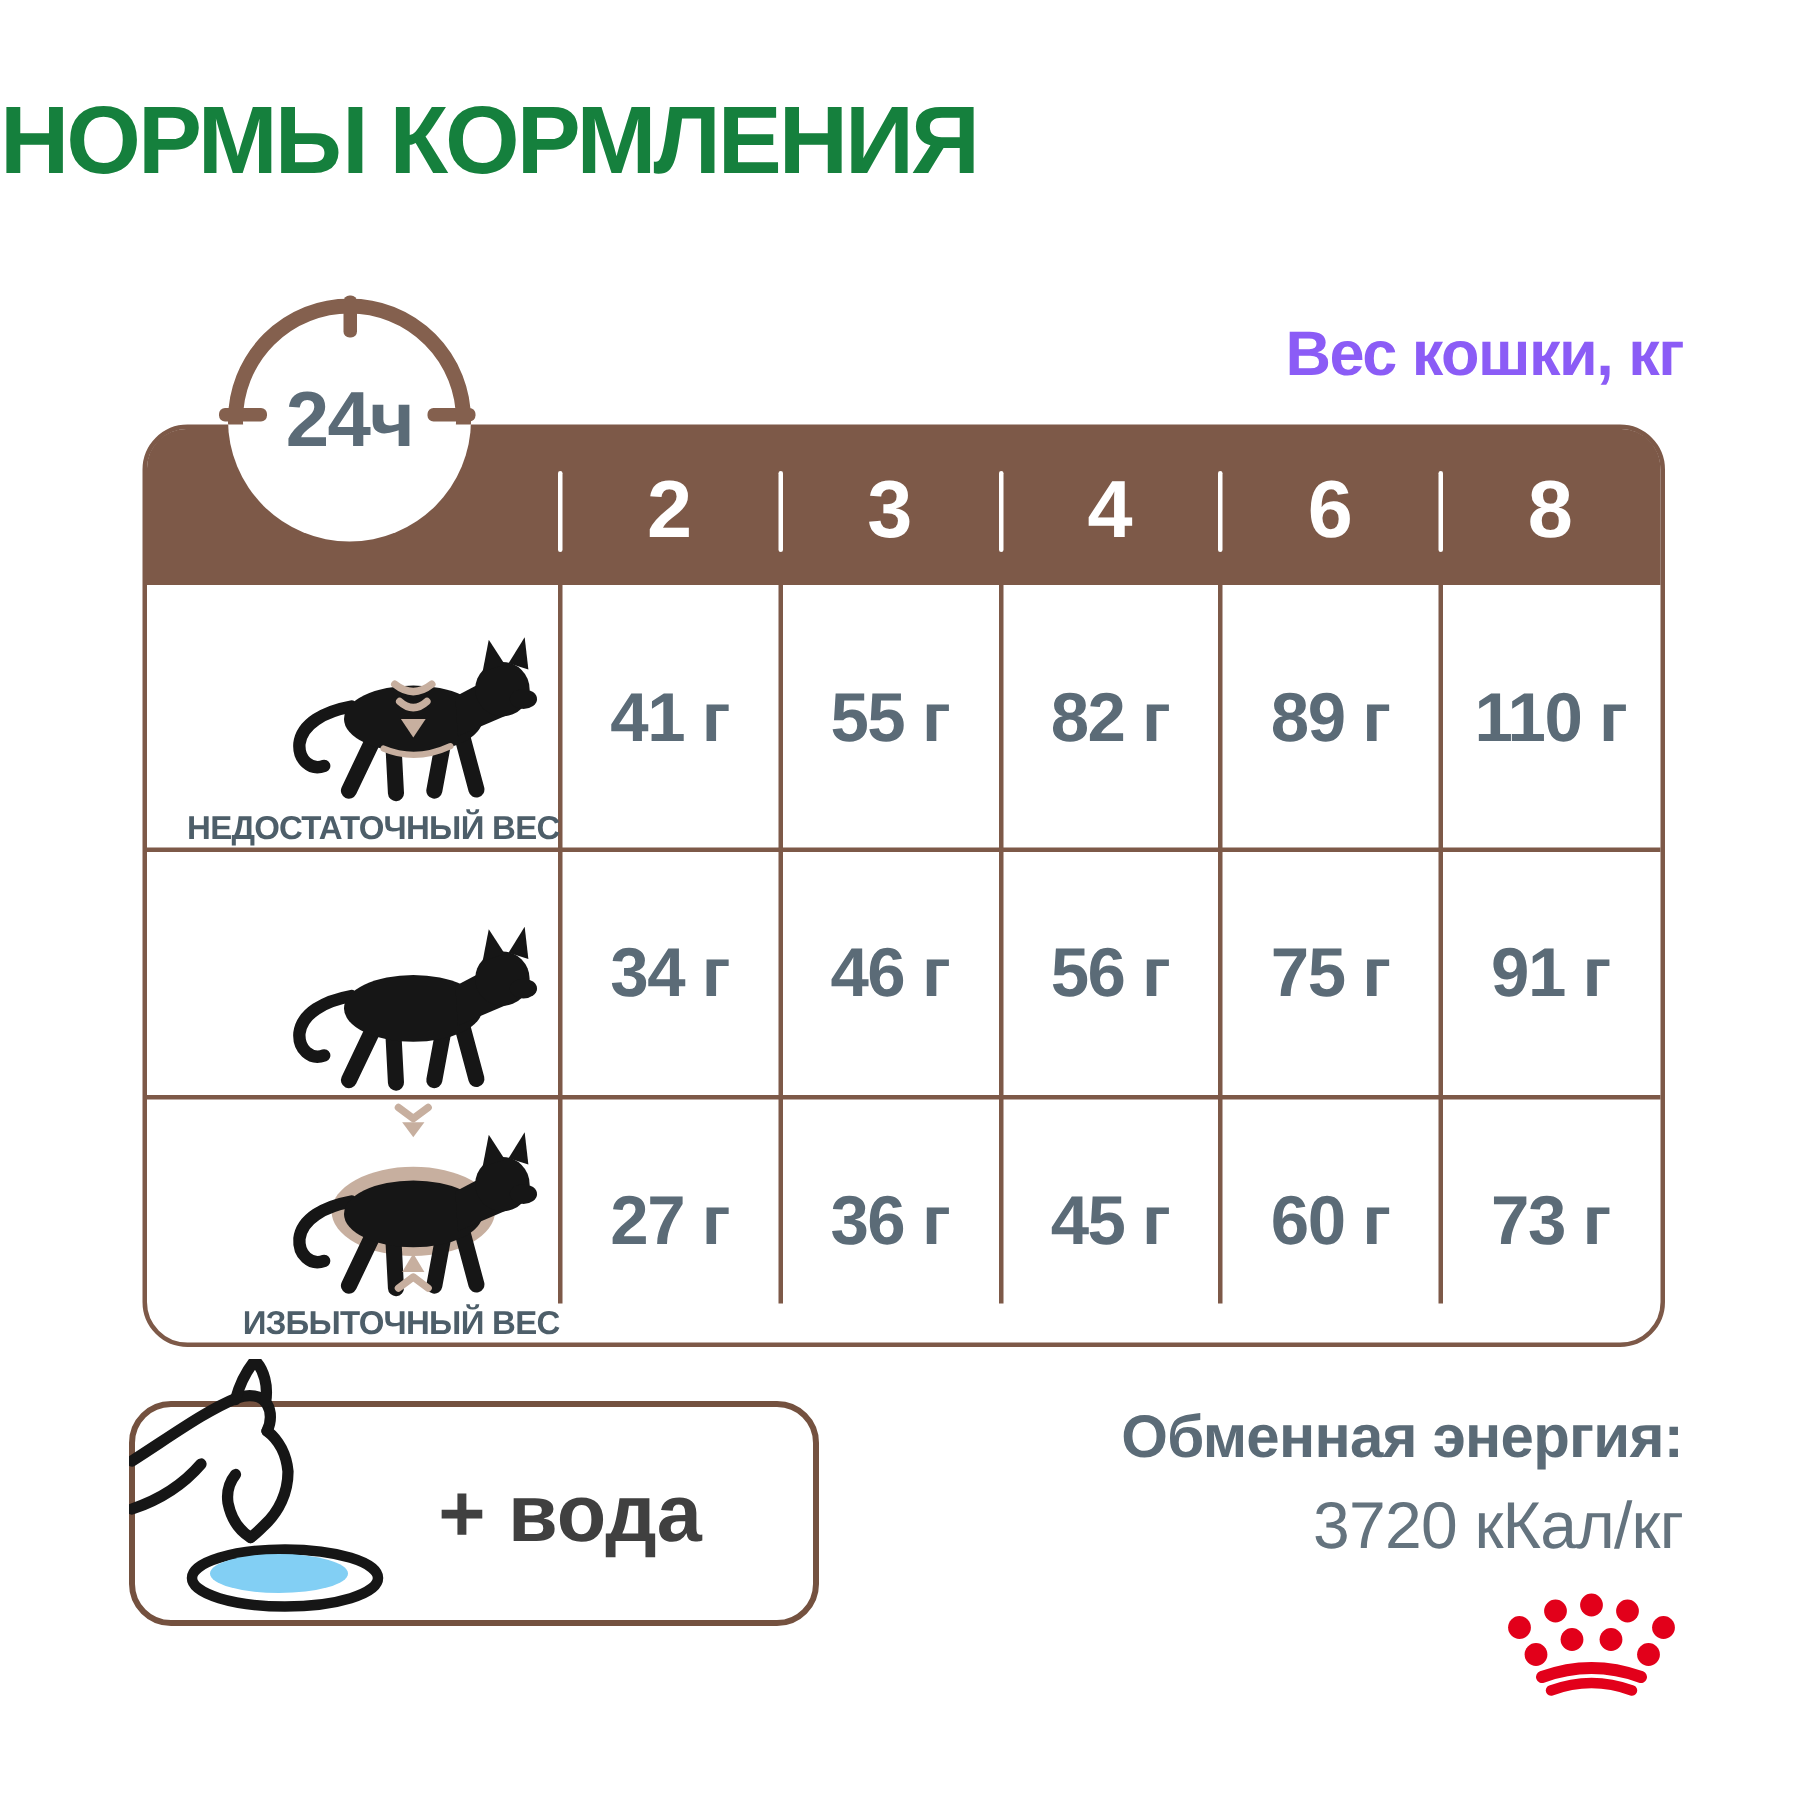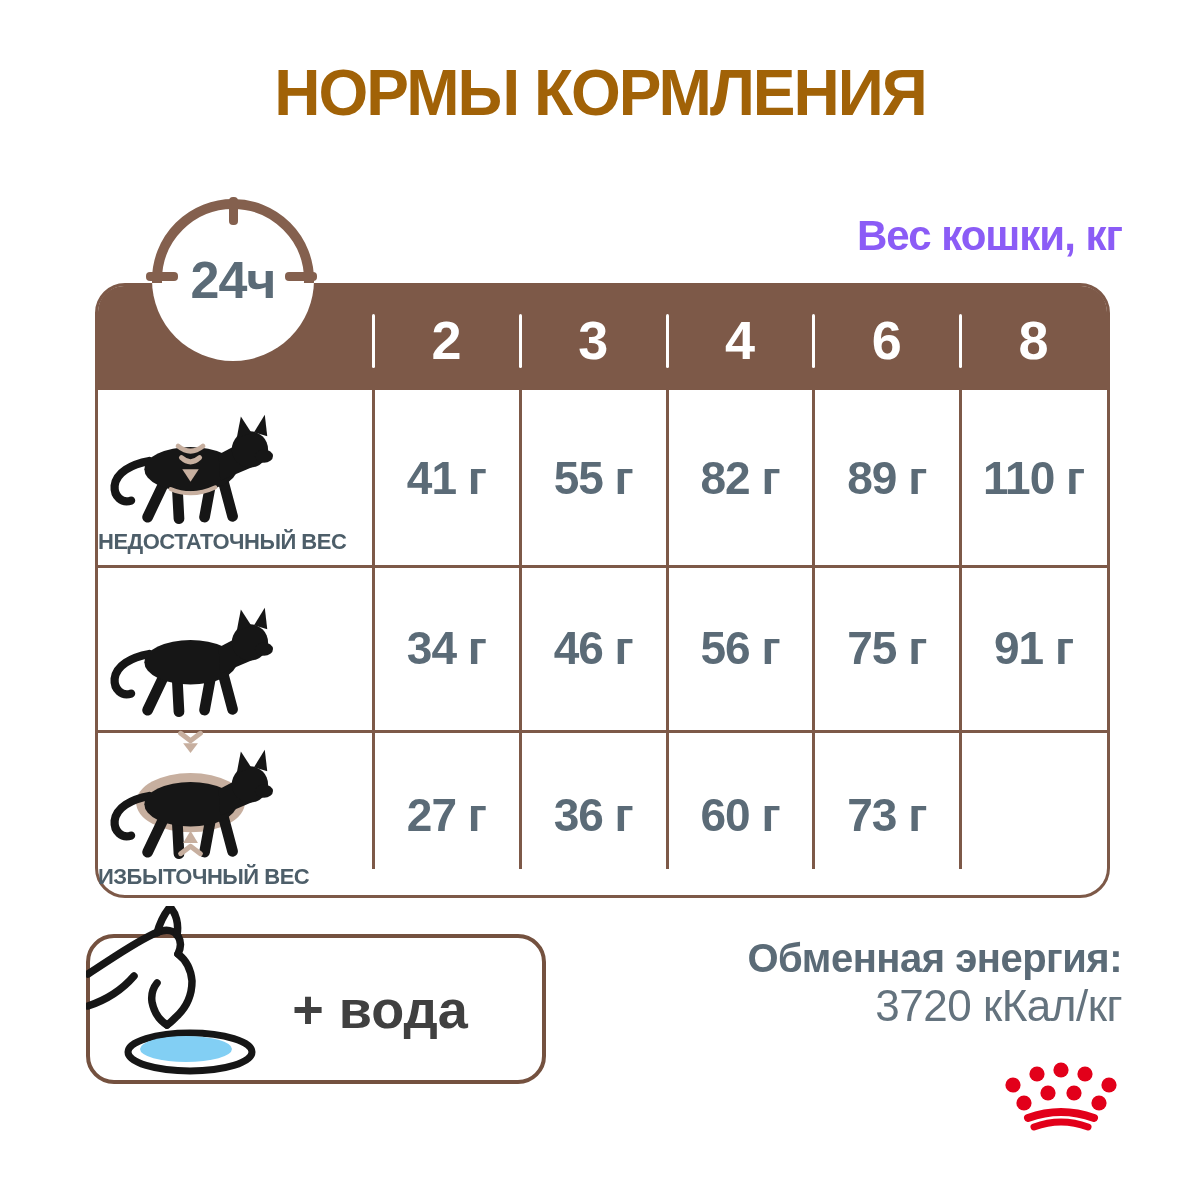--- a/index.html
+++ b/index.html
@@ -1,40 +1,40 @@
 <!DOCTYPE html>
 <html><head>
 <meta charset="utf-8">
 <style>
   html,body{margin:0;padding:0;background:#fff;}
   body{width:1200px;height:1200px;position:relative;overflow:hidden;
        font-family:"Liberation Sans","DejaVu Sans",sans-serif;}
 
-  .title{position:absolute;top:56px;left:0;width:100%;text-align:center;
-         font-size:64px;font-weight:700;letter-spacing:-2px;color:#a16207;}
+  .title{position:absolute;top:56px;left:0;width:100%;text-align:left;
+         font-size:64px;font-weight:700;letter-spacing:-2px;color:#15803d;}
 
   .weight-label{position:absolute;top:212px;right:78px;font-size:42px;
                 font-weight:700;color:#8b5cf6;letter-spacing:-1px;}
 
   
   .ftable{position:absolute;left:95px;top:283px;width:1015px;height:615px;
           border:3px solid #7D5948;border-radius:30px;background:#fff;
           box-sizing:border-box;}
   .thead{position:absolute;left:0;top:0;width:100%;height:104px;background:#7D5948;
          border-radius:26px 26px 0 0;display:grid;
          grid-template-columns:275px repeat(5,1fr);}
   .hcell{display:flex;align-items:center;justify-content:center;color:#fff;
          font-size:54px;font-weight:700;padding-top:4px;}
   .hdiv{position:absolute;width:3px;height:54px;top:28px;background:#fff;border-radius:2px;}
   .vline{position:absolute;width:3px;top:104px;height:479px;background:#7D5948;}
   .hline{position:absolute;left:0;width:100%;height:3px;background:#7D5948;}
   .trow{position:absolute;left:0;width:100%;display:grid;
         grid-template-columns:275px repeat(5,1fr);}
-  .labelcell{display:flex;flex-direction:column;align-items:flex-start;
-             justify-content:flex-end;padding-bottom:10px;}
+  .labelcell{display:flex;flex-direction:column;align-items:flex-end;
+             justify-content:flex-end;}
   .catlabel{font-size:22px;font-weight:700;color:#4D5E69;letter-spacing:-0.5px;margin-top:2px;}
   .vcell{display:flex;align-items:center;justify-content:center;font-size:46px;
          font-weight:700;color:#5B6B77;letter-spacing:-1px;}
   .cat-svg{display:block;}
 
   
   .clock-circle{position:absolute;left:152px;top:199px;width:162px;height:162px;
                 border-radius:50%;background:#fff;}
   .clock-ring{position:absolute;left:152px;top:199px;width:162px;height:162px;
               border-radius:50%;border:10px solid #84604E;box-sizing:border-box;
@@ -50,21 +50,21 @@
   
   .water-box{position:absolute;left:86px;top:934px;width:460px;height:150px;
              border:4px solid #74513F;border-radius:28px;background:#fff;
              box-sizing:border-box;}
   .drink-cat{position:absolute;left:86px;top:906px;width:172px;height:180px;}
   .water-text{position:absolute;left:240px;top:934px;width:280px;height:150px;
               display:flex;align-items:center;justify-content:center;
               font-size:54px;font-weight:700;color:#404040;}
   .energy{position:absolute;top:936px;right:78px;text-align:right;}
   .energy-label{font-size:40px;font-weight:700;color:#5B6B77;letter-spacing:-0.5px;}
-  .energy-value{font-size:44px;font-weight:400;color:#64737E;margin-top:0;letter-spacing:-0.5px;}
+  .energy-value{font-size:44px;font-weight:400;color:#64737E;margin-top:12px;letter-spacing:-0.5px;}
   .crown{position:absolute;left:998px;top:1062px;width:126px;height:76px;}
 </style>
 </head>
 <body>
 
 <svg width="0" height="0" style="position:absolute" aria-hidden="true">
   <defs>
     <g id="catbase">
       <path d="M62,50 C40,54 22,64 20,80 C19,93 29,102 40,98" fill="none" stroke="#161616" stroke-width="10" stroke-linecap="round"></path>
       <g stroke="#161616" stroke-width="13" stroke-linecap="round" fill="none">
@@ -152,20 +152,21 @@
           <path d="M100,-26 L112,-17 L124,-26"></path>
           <path d="M100,120 L112,111 L124,120"></path>
         </g>
         <polygon points="103,-14 121,-14 112,-2" fill="#C7AF9F"></polygon>
         <polygon points="112,92 103,107 121,107" fill="#C7AF9F"></polygon>
       </svg>
       <div class="catlabel">ИЗБЫТОЧНЫЙ ВЕС</div>
     </div>
     <div class="vcell">27 г</div>
     <div class="vcell">36 г</div>
+    <div class="vcell">45 г</div>
     <div class="vcell">60 г</div>
     <div class="vcell">73 г</div>
   </div>
 </div>
 
 <div class="clock-circle"></div>
 <div class="clock-ring"></div>
 <div class="tick tick-top"></div>
 <div class="tick tick-left"></div>
 <div class="tick tick-right"></div>

